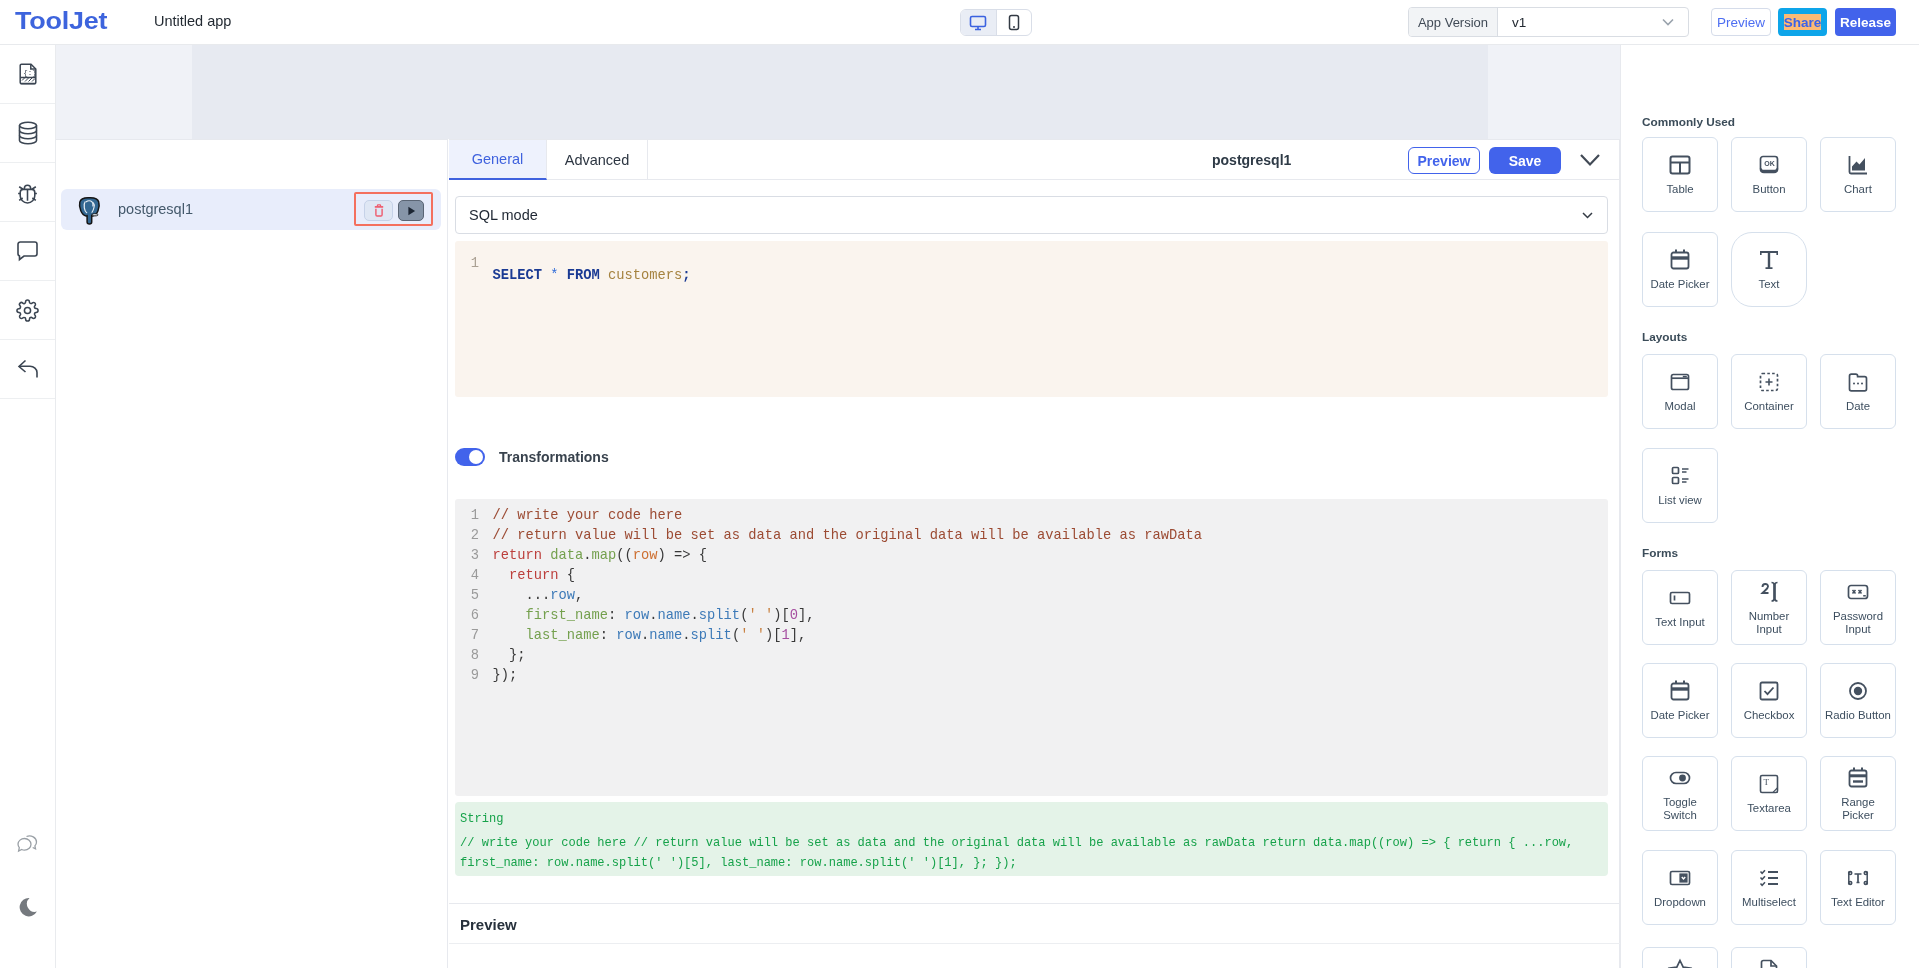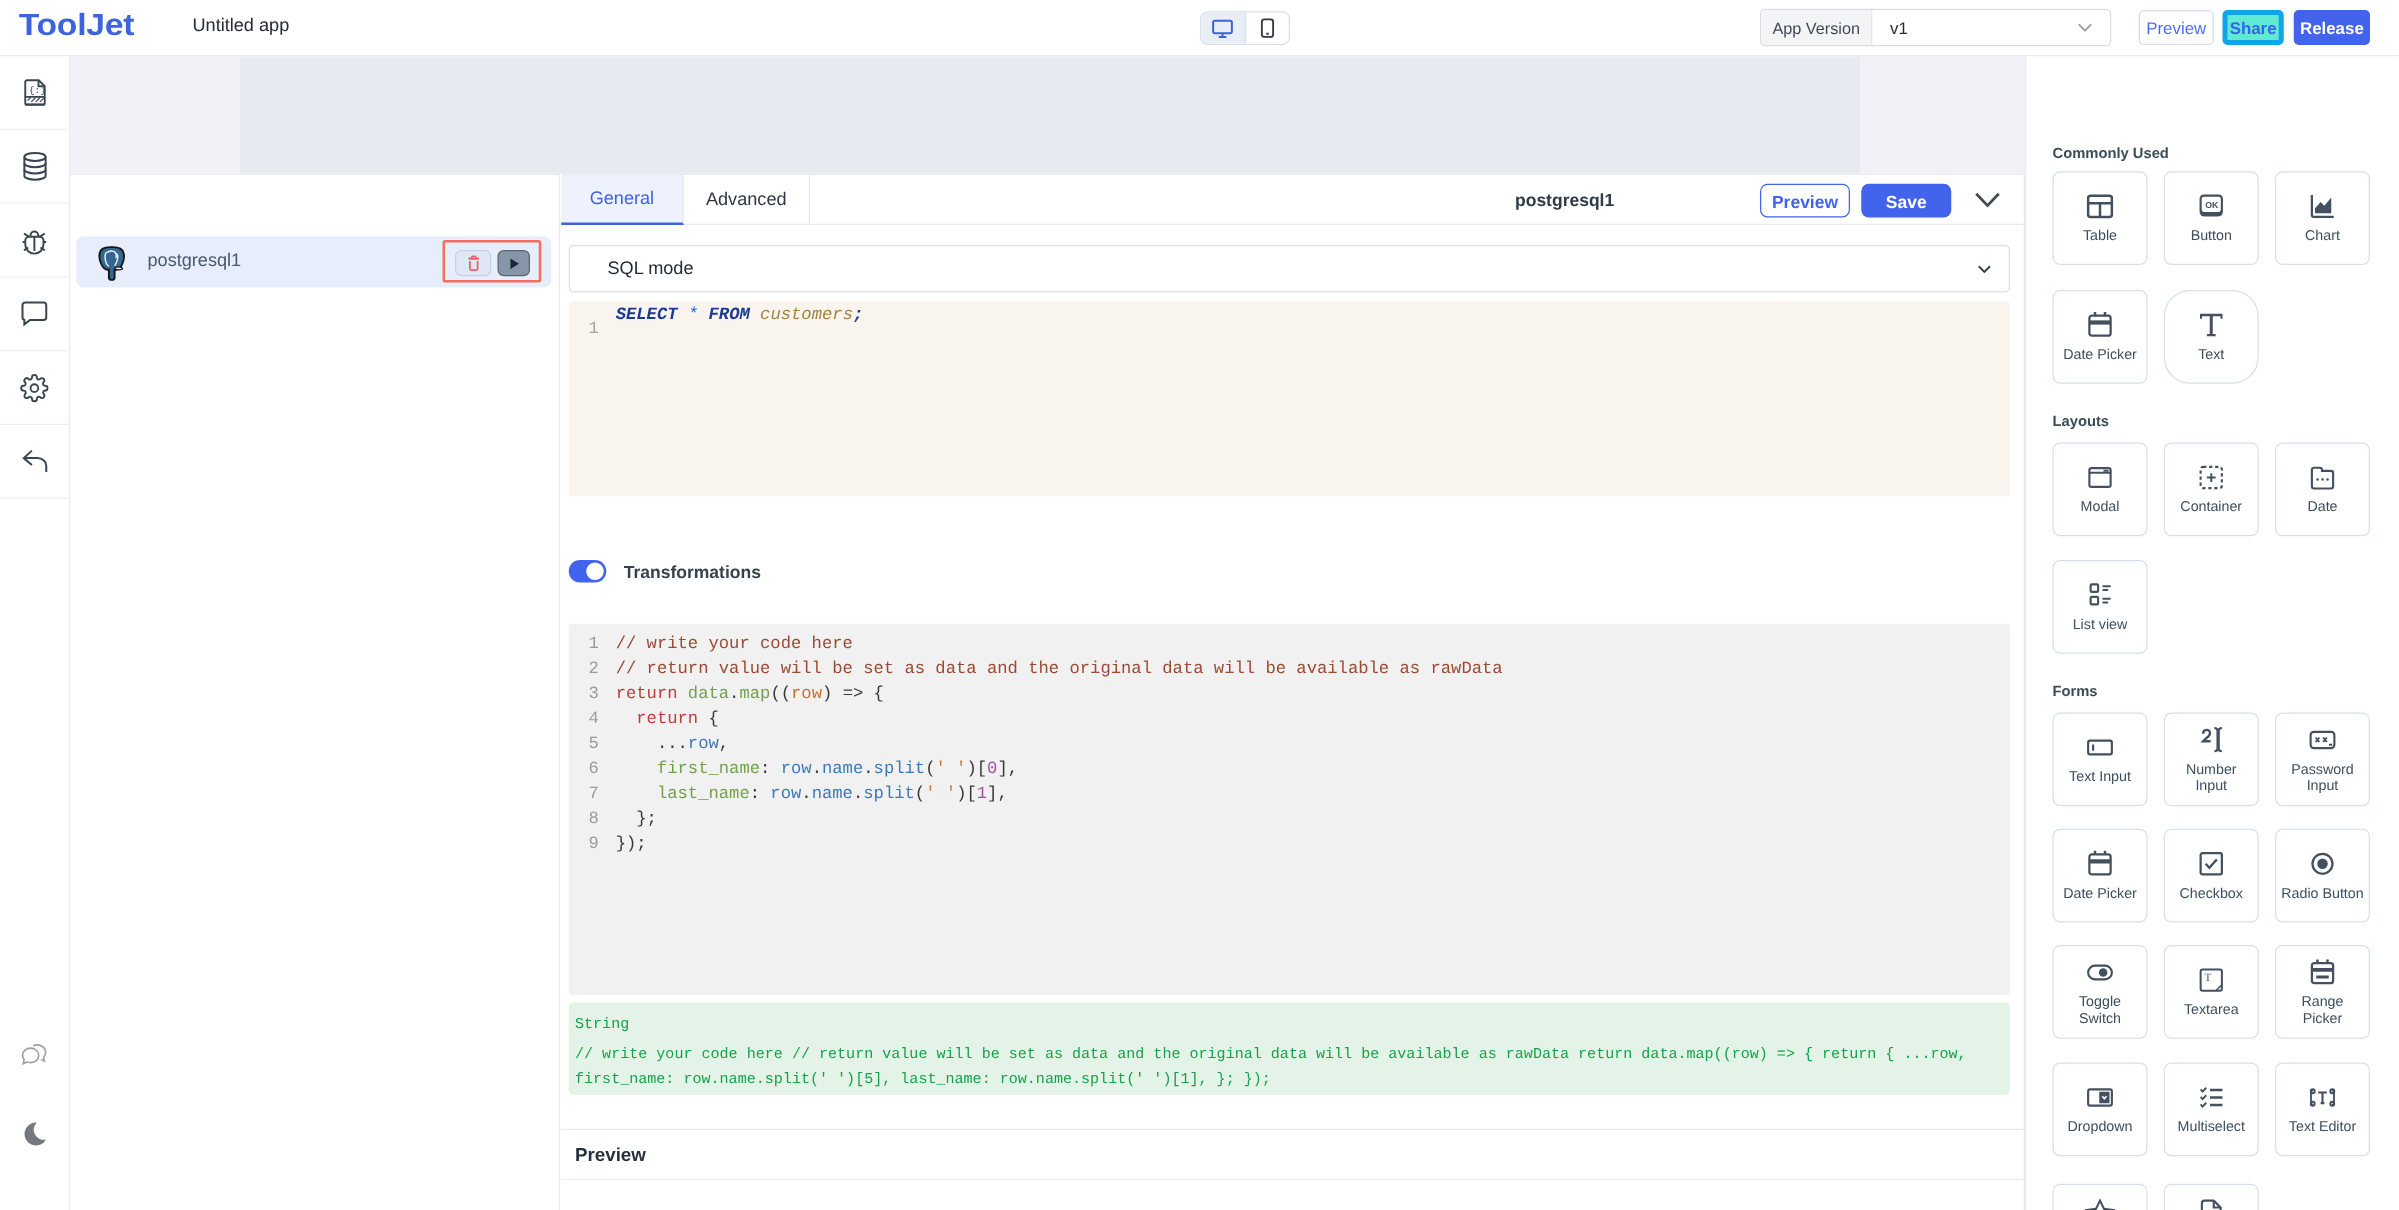--- a/index.html
+++ b/index.html
@@ -20,21 +20,21 @@
 #appver { position:absolute; left:1408px; top:7px; width:281px; height:30px;
   border:1px solid #d9dde3; border-radius:4px; display:flex; background:#fff; }
 #appver .lbl { width:89px; background:#f2f4f6; border-right:1px solid #d9dde3;
   display:flex; align-items:center; justify-content:center; font-size:13px; color:#404a56;
   border-radius:3px 0 0 3px;}
 #appver .val { flex:1; display:flex; align-items:center; padding-left:14px; font-size:13.5px;
   color:#232a32; position:relative;}
 .btn { position:absolute; top:8px; height:28px; border-radius:4px; font-size:13.5px;
   font-weight:bold; display:flex; align-items:center; justify-content:center; }
 #btn-preview { left:1711px; width:60px; border:1px solid #d5dcea; color:#4d6ef2; background:#fff; font-weight:500; font-size:13.5px;}
-#btn-share { left:1778px; width:49px; border:4px solid #0ea5e9; color:#3b62e8; background:#5eead4; }
+#btn-share { left:1778px; width:49px; border:6px solid #0ea5e9; color:#3b62e8; background:#fdba74; }
 #btn-release { left:1835px; width:61px; background:#4263eb; color:#fff; border:none; }
 
 
 #lsb { position:absolute; left:0; top:45px; width:56px; height:923px; background:#fff;
   border-right:1px solid #e9ebee; z-index:4;}
 .lsb-cell { width:55px; height:59px; display:flex; align-items:center; justify-content:center;
   border-bottom:1px solid #edeff1; }
 .lsb-free { position:absolute; left:0; width:55px; height:40px; display:flex;
   align-items:center; justify-content:center; }
 
@@ -62,21 +62,21 @@
 .tab { position:absolute; top:0; height:40px; display:flex; align-items:center; justify-content:center; font-size:14.5px;}
 #tab-general { left:0; width:98px; background:#eef2fd; color:#3f62de; font-weight:500;
   border-right:1px solid #e7e9ee; border-bottom:2px solid #3f62de;}
 #tab-advanced { left:98px; width:101px; color:#2d3642; border-right:1px solid #e7e9ee;}
 #ename { position:absolute; left:763px; top:12px; font-size:14px; font-weight:bold; color:#2e3a46;}
 #ebtn-preview { position:absolute; left:959px; top:7px; width:72px; height:27px; border:1px solid #4263eb;
   border-radius:6px; color:#4263eb; font-weight:bold; font-size:14px; display:flex; align-items:center; justify-content:center; background:#fff;}
 #ebtn-save { position:absolute; left:1040px; top:7px; width:72px; height:27px; background:#4263eb;
   border-radius:6px; color:#fff; font-weight:bold; font-size:14px; display:flex; align-items:center; justify-content:center;}
 #sqlmode { position:absolute; left:6px; top:56px; width:1153px; height:38px; border:1px solid #d9dde4;
-  border-radius:4px; display:flex; align-items:center; padding-left:30px; font-size:14.5px; color:#1f2733;}
+  border-radius:4px; display:flex; align-items:center; padding-left:13px; font-size:14.5px; color:#1f2733;}
 #sqled { position:absolute; left:6px; top:101px; width:1153px; height:156px; background:#faf4ee; border-radius:3px;
   font-family:"Liberation Mono", monospace; font-size:13.75px;}
 #jsed { position:absolute; left:6px; top:359px; width:1153px; height:297px; background:#f1f1f2; border-radius:3px;
   font-family:"Liberation Mono", monospace; font-size:13.75px;}
 #greenbox { position:absolute; left:6px; top:662px; width:1153px; height:74px; background:#e4f3e8; border-radius:4px;
   font-family:"Liberation Mono", monospace; font-size:12.05px; color:#16a24a;}
 .cline { position:absolute; white-space:pre; line-height:20px; height:20px;}
 .gut { position:absolute; width:32px; text-align:right; line-height:20px; height:20px;}
 #prevrow { position:absolute; left:0; top:763px; width:1171px; height:41px;
   border-top:1px solid #e7e9ee; border-bottom:1px solid #eceef1;}
@@ -243,21 +243,21 @@
           <path d="M2 2 L11 11.5 L20 2"></path>
         </svg>
     </div>
     <div id="sqlmode">SQL mode
       <svg style="position:absolute;right:14px;top:15px;" width="11" height="7" viewBox="0 0 11 7" fill="none" stroke="#343b45" stroke-width="1.5">
           <path d="M1 1 L5.5 5.5 L10 1"></path>
         </svg>
     </div>
     <div id="sqled">
       <div class="gut" style="left:-8px; top:13px; color:#aaa093;">1</div>
-      <div class="cline" style="left:37.5px; top:2px;font-style:italic;"><span class="c-sqlkw">SELECT</span> <span class="c-sqlstar">*</span> <span class="c-sqlkw">FROM</span> <span class="c-sqltbl">customers</span><span class="c-sqlkw">;</span></div>
+      <div class="cline" style="left:37.5px; top:25px;"><span class="c-sqlkw">SELECT</span> <span class="c-sqlstar">*</span> <span class="c-sqlkw">FROM</span> <span class="c-sqltbl">customers</span><span class="c-sqlkw">;</span></div>
     </div>
     <div id="transf">
         <div id="tswitch">
           <div class="knob"></div>
         </div>
         <div class="lbl">Transformations</div>
       </div>
     <div id="jsed">
       <div class="gut" style="left:-8px; top:7px; color:#9a9a9a;">1</div>
       <div class="cline" style="left:37.5px; top:7px;"><span class="c-com">// write your code here</span></div>

